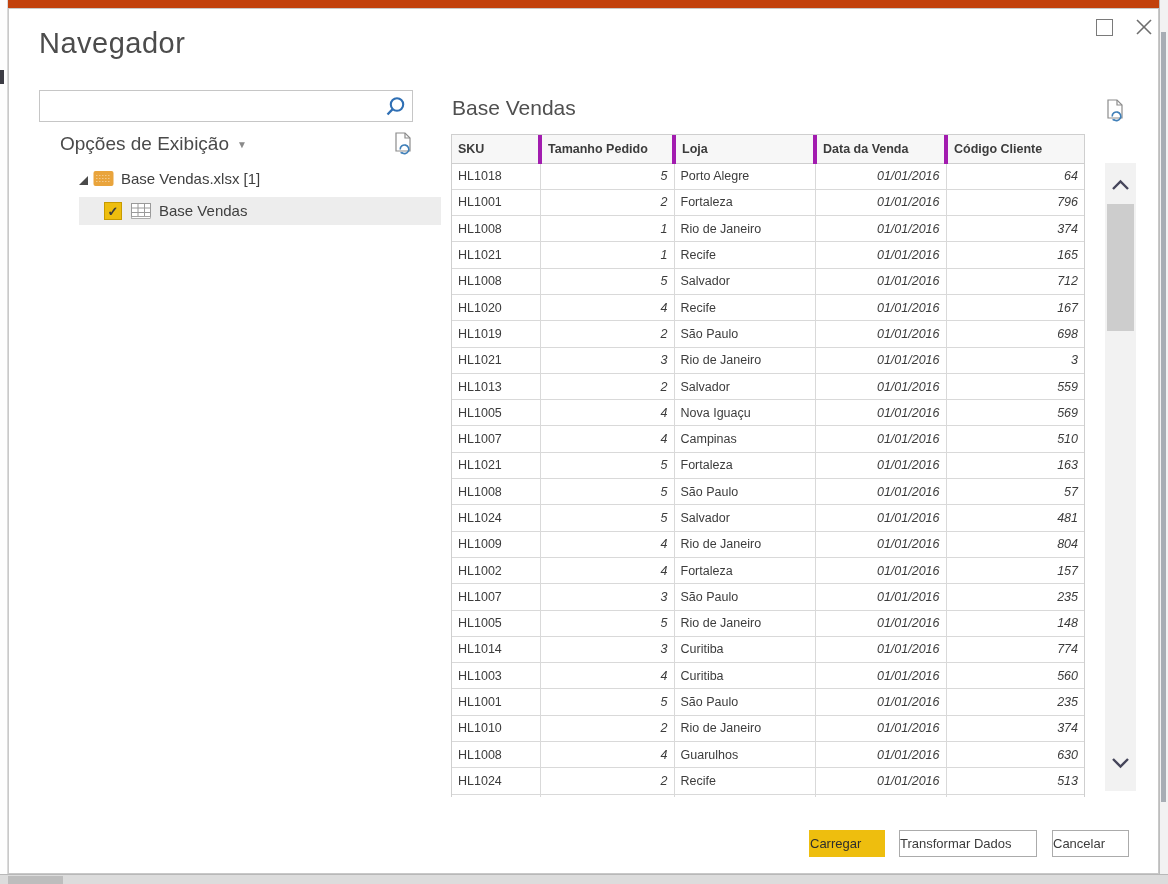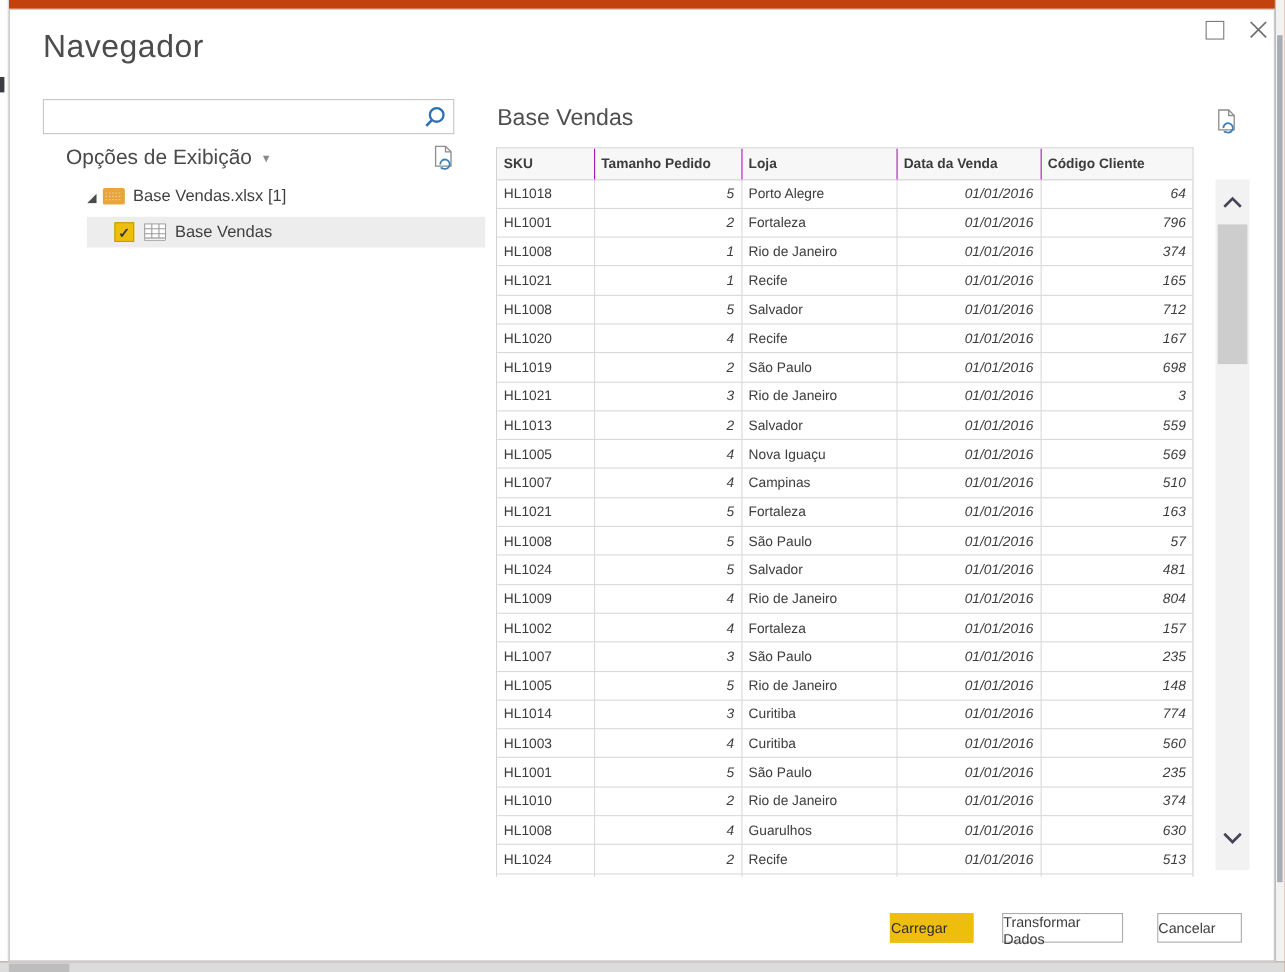--- a/index.html
+++ b/index.html
@@ -43,37 +43,37 @@
   .checkbox { position:absolute; left:25px; top:5px; width:18px; height:18px; background:#eebe0e; border:1px solid #c79b00; text-align:center; line-height:17px; font-size:13px; color:#3a3a3a; font-weight:bold; cursor:pointer; }
   .grid-icon { position:absolute; left:52px; top:6px; }
   .tree-child-label { position:absolute; left:80px; top:5px; font-size:15px; color:#3f3f3f; }
 
   
   .preview-title { position:absolute; left:443px; top:87px; font-size:21px; font-weight:300; color:#4f4f4f; }
   .refresh-preview { position:absolute; left:1095px; top:89px; width:22px; height:26px; cursor:pointer; }
 
   .table-clip { position:absolute; left:442px; top:125px; width:634px; height:663px; overflow:hidden; border:1px solid #cfcfcf; border-bottom:none; background:#fff; }
   table.preview { border-collapse:collapse; table-layout:fixed; width:632px; }
-  table.preview th { height:28px; background:#f7f7f7; font-size:12.5px; font-weight:bold; color:#3c3c3c; text-align:left; padding:0 6px; border-right:1px solid #a21caf; border-bottom:1px solid #cfcfcf; }
+  table.preview th { height:28px; background:#f7f7f7; font-size:12.5px; font-weight:bold; color:#3c3c3c; text-align:left; padding:0 6px; border-right:4px solid #a21caf; border-bottom:1px solid #cfcfcf; }
   table.preview td { height:26.3px; font-size:12.5px; color:#3c3c3c; padding:0 6px; border-right:1px solid #d9d9d9; border-bottom:1px solid #d9d9d9; overflow:hidden; white-space:nowrap; background:#fff; }
   table.preview th:last-child, table.preview td:last-child { border-right:none; }
   td.num { text-align:right; font-style:italic; }
   td.left { text-align:left; }
   .c0{width:88px}.c1{width:134px}.c2{width:141px}.c3{width:131px}.c4{width:138px}
 
   
   .vscroll { position:absolute; left:1096px; top:154px; width:31px; height:628px; background:#f2f2f2; cursor:pointer; }
   .vs-up { position:absolute; left:6px; top:14px; }
   .vs-thumb { position:absolute; left:2px; top:41px; width:27px; height:127px; background:#cdcdcd; }
   .vs-down { position:absolute; left:6px; bottom:18px; }
 
   
   .btn { position:absolute; top:821px; height:27px; font-size:13px; text-align:left; cursor:pointer; font-family:"Liberation Sans",sans-serif; }
   .btn-load { left:800px; width:76px; background:#eebe0e; border:1px solid #eebe0e; color:#2d2d2d; }
-  .btn-transform { left:890px; width:110px; background:#ffffff; border:1px solid #ababab; color:#3c3c3c;margin-left:12px; }
+  .btn-transform { left:890px; width:138px; background:#ffffff; border:1px solid #ababab; color:#3c3c3c; }
   .btn-cancel { left:1043px; width:77px; background:#ffffff; border:1px solid #ababab; color:#3c3c3c; }
 </style>
 </head>
 <body>
 
 <div class="screen">
 
   <div class="edge-left"></div>
   <div class="edge-tick"></div>
   <div class="edge-right"></div>

